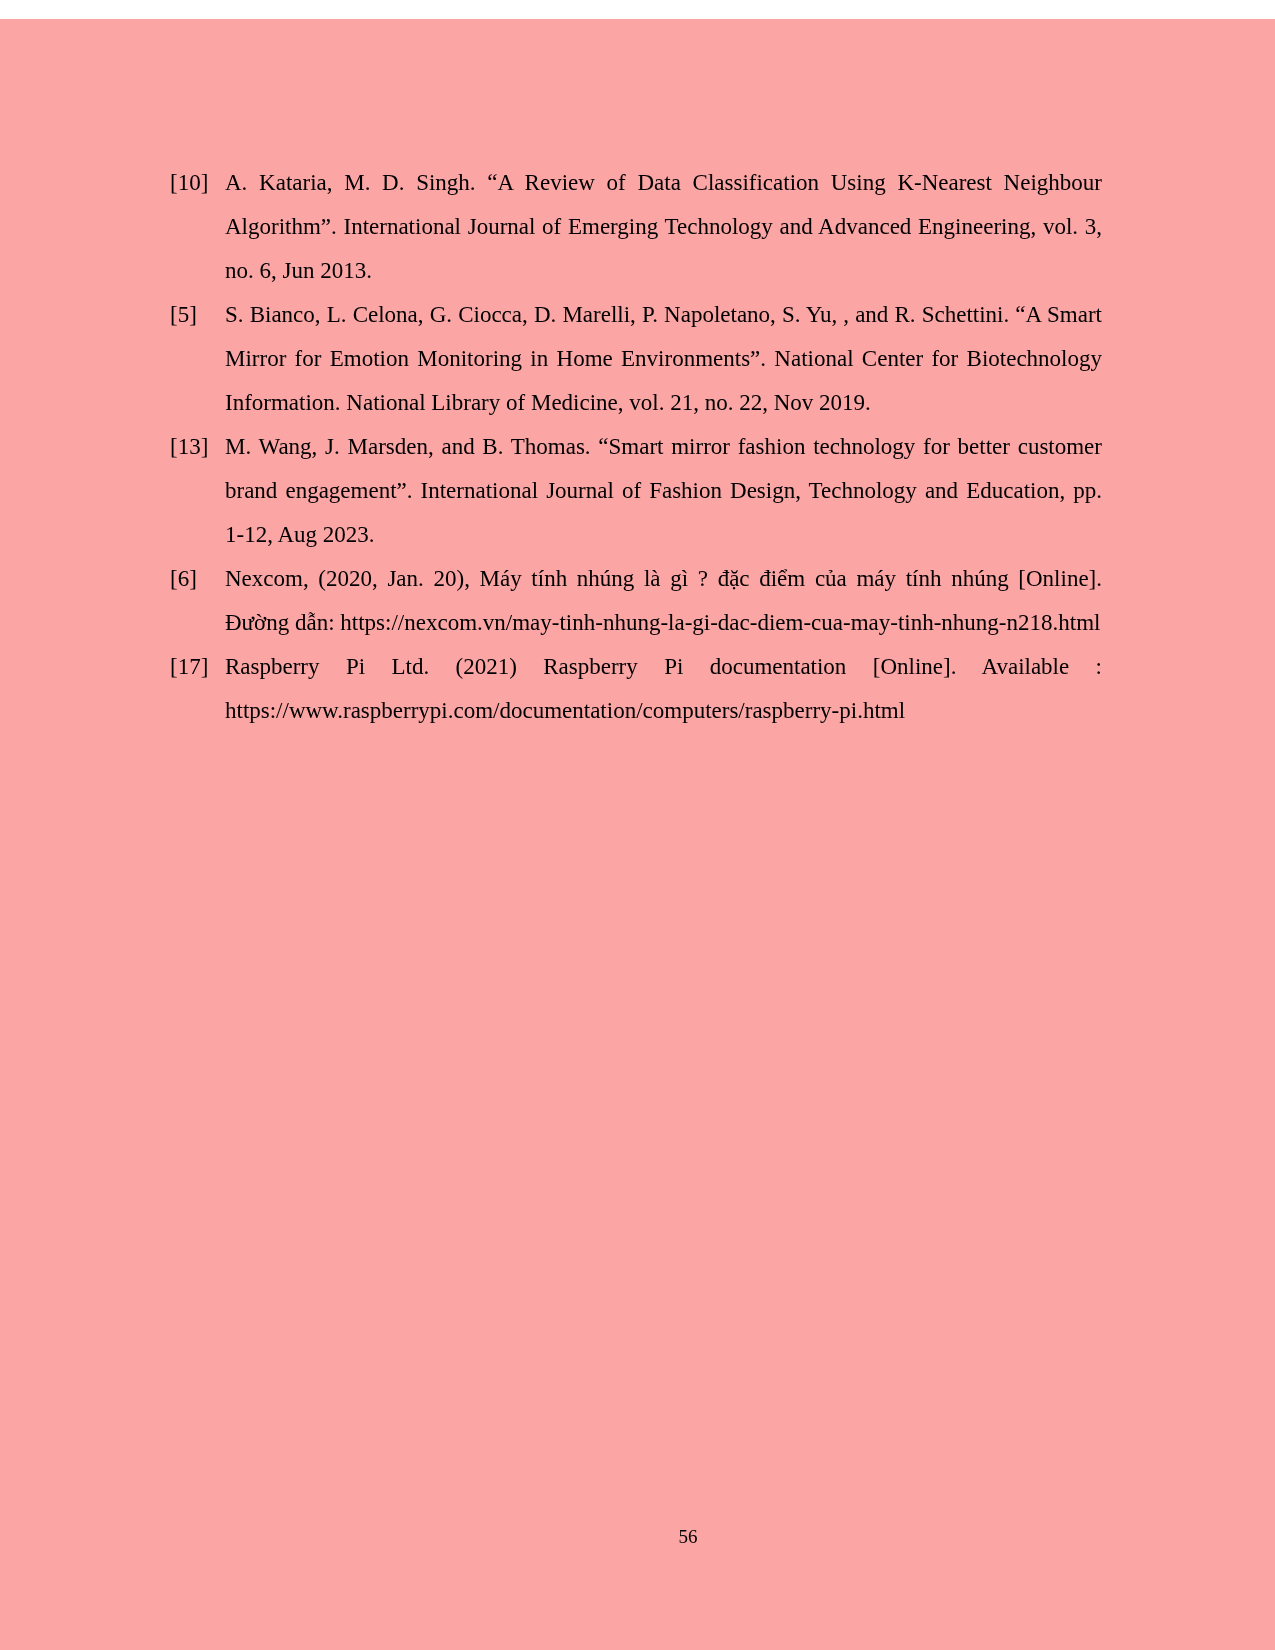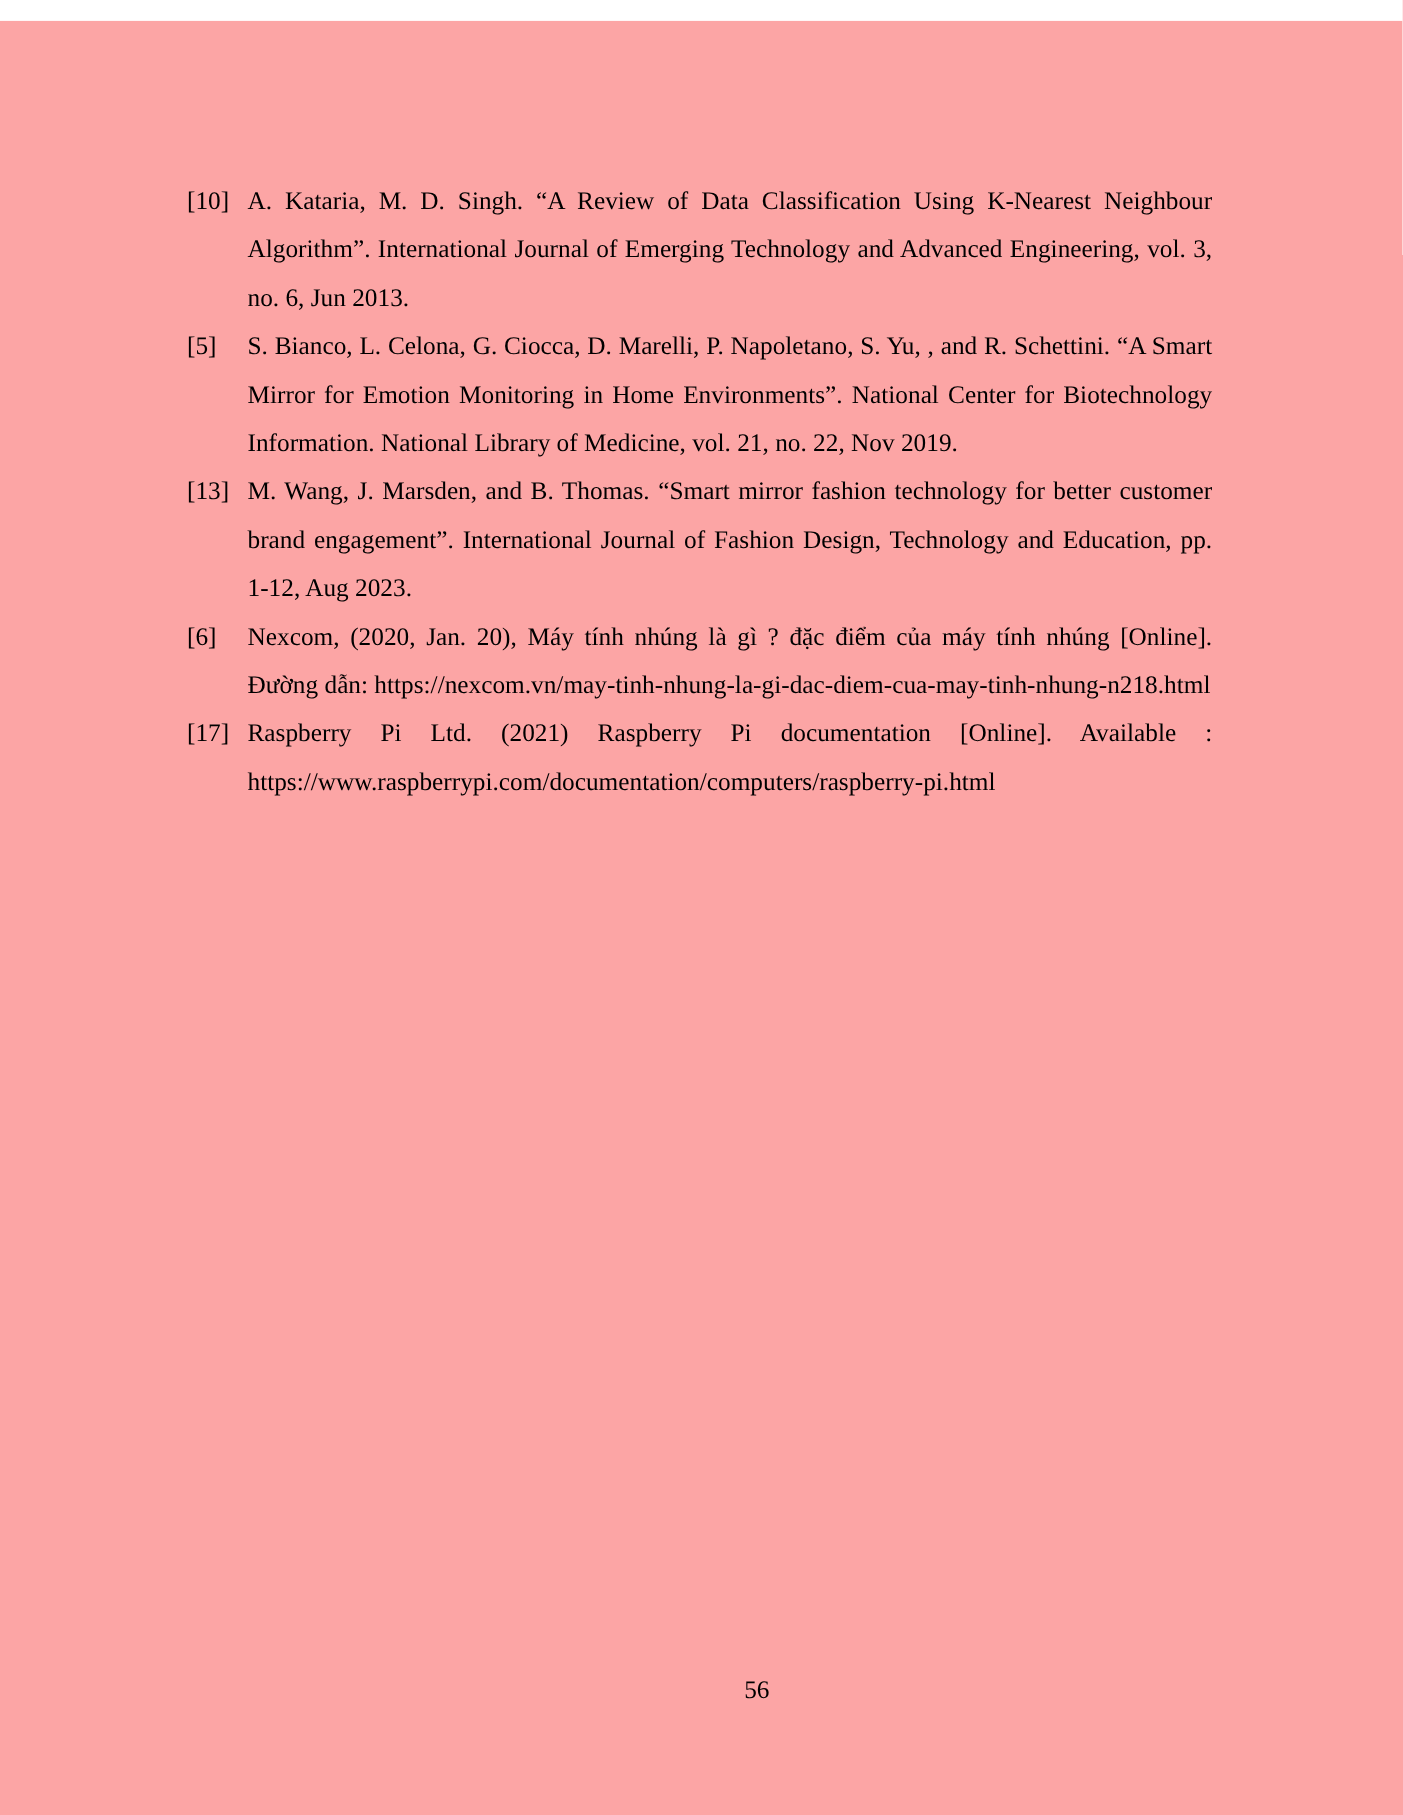--- a/index.html
+++ b/index.html
@@ -45,21 +45,21 @@
     vertical-align: baseline;
   }
   .ref-text {
     
   }
   .page-number {
     position: absolute;
     top: 1503px;
     left: 660px;
     width: 56px;
-    font-size: 23px;
+    font-size: 19px;
     line-height: 30px;
     text-align: center;
     color: #000000;
   }
 </style>
 </head>
 <body>
 
 <div class="page">
 

